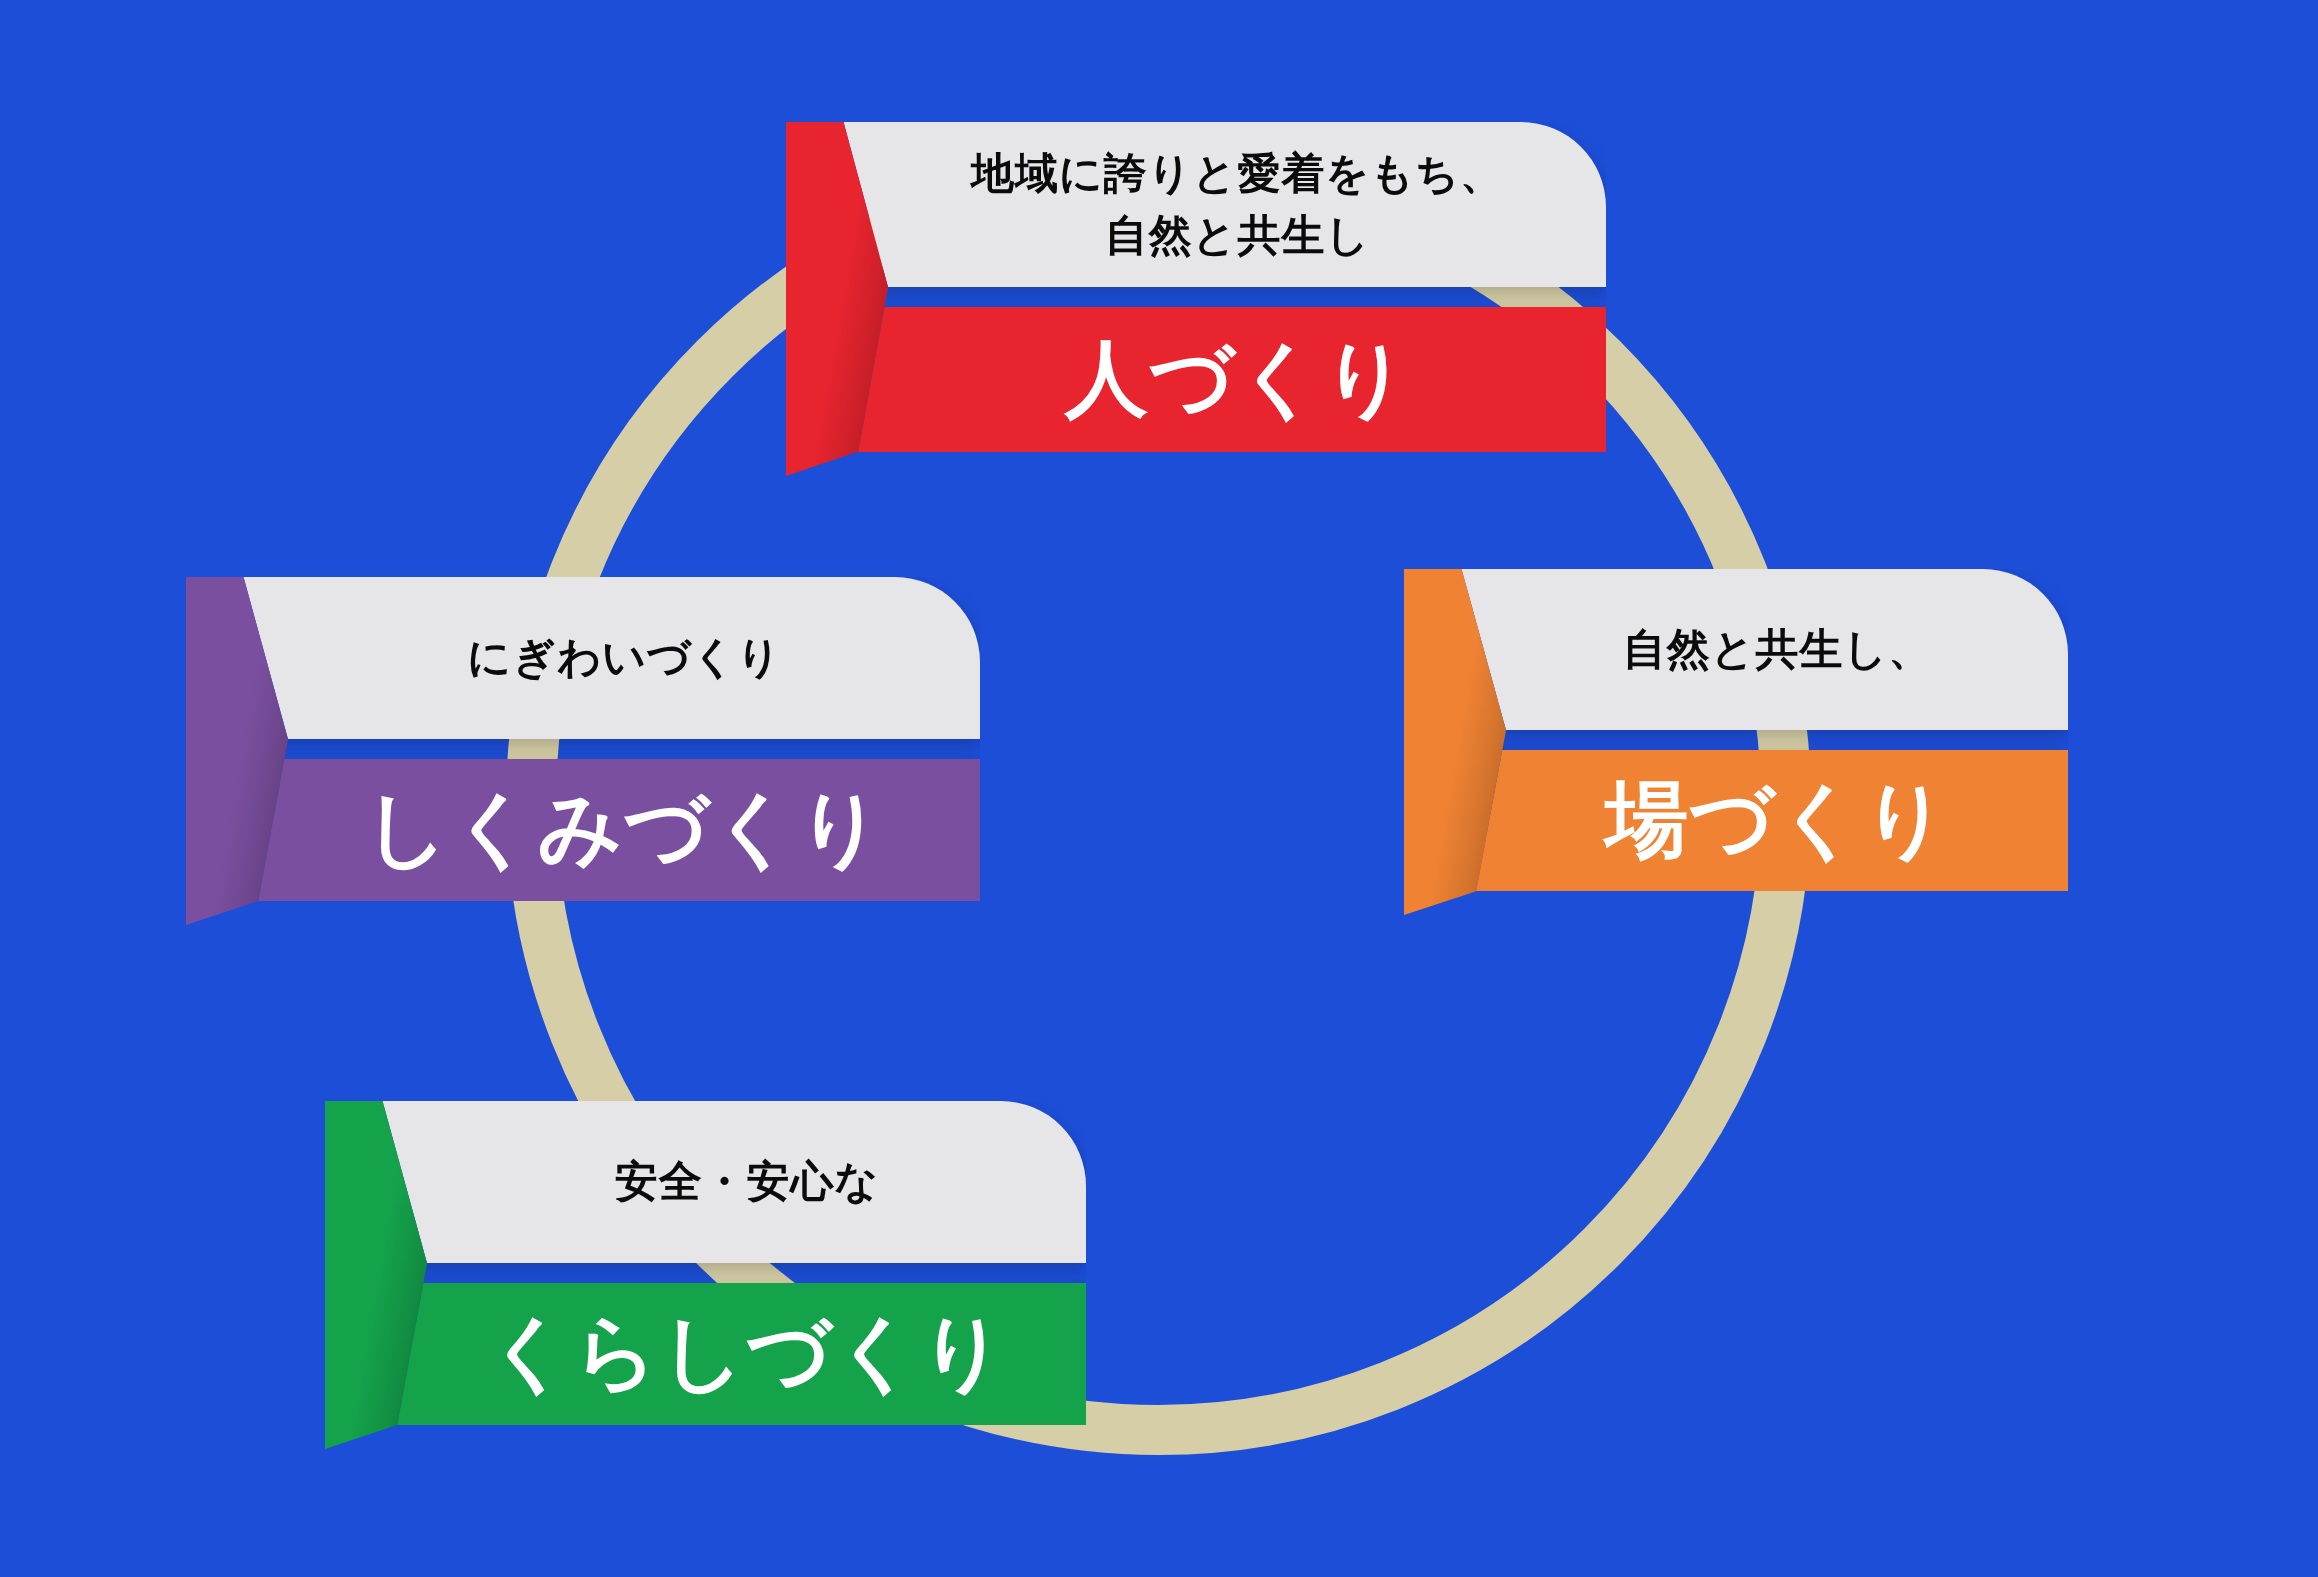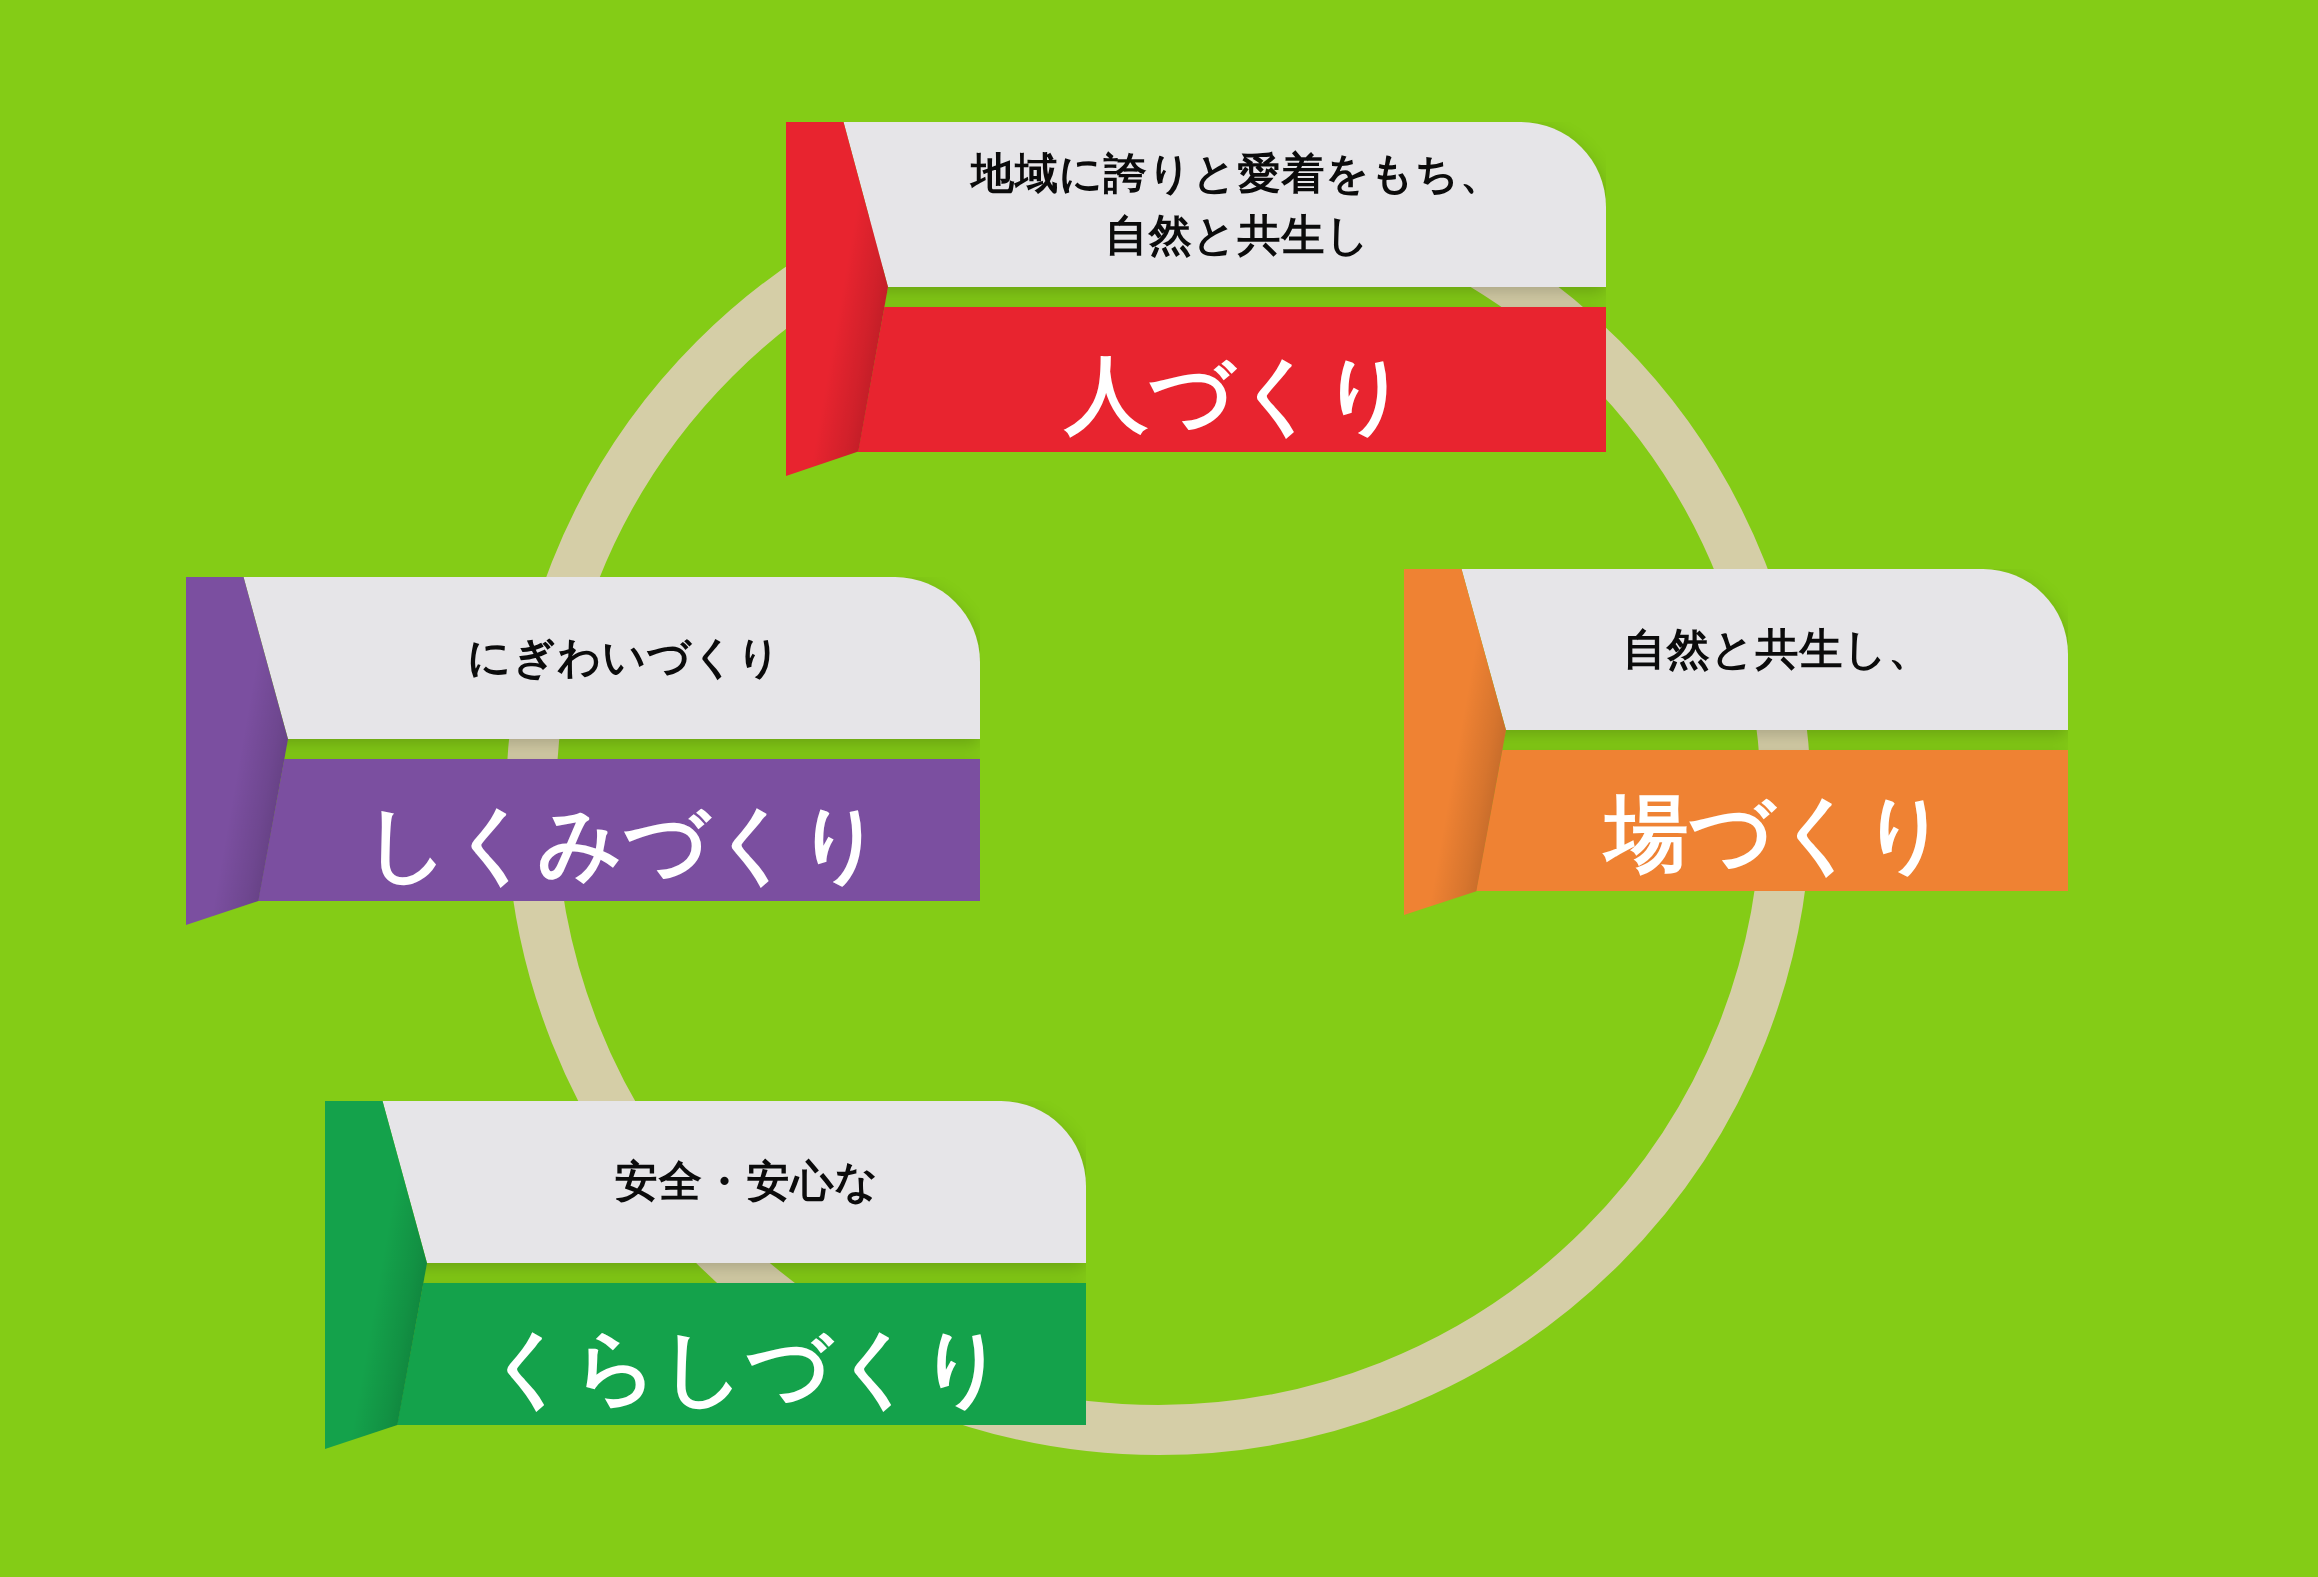--- a/index.html
+++ b/index.html
@@ -58,21 +58,21 @@
     flex:0 0 50%;
     background:#E6E5E8;
     display:flex; flex-direction:column;
     align-items:center; justify-content:center;
     padding-left:31px;
     box-sizing:border-box;
   }
   .panel-bottom{
     flex:1;
     background:var(--c);
-    display:flex; align-items:flex-end; justify-content:center;
+    display:flex; align-items:center; justify-content:center;
     padding-left:31px;
     box-sizing:border-box;
     margin-top:20px;
   }
   .sub-line{
     font-size:43px;
     font-weight:900;
     color:#0b0b0b;
     line-height:1.42;
     letter-spacing:0.9px;
@@ -82,21 +82,21 @@
     font-size:83px;
     font-weight:900;
     color:#ffffff;
     letter-spacing:1.8px;
     white-space:nowrap;
   }
 </style>
 </head>
 <body>
 
-<div class="stage" style="background: #84cc16;">
+<div class="stage" style="background: #1d4ed8;">
 
   <div class="ring" style="border-color: rgb(213, 206, 167);"></div>
 
   <div class="card card-hitozukuri" style="--c: #E8242F;">
     <div class="band"></div>
     <div class="panel">
       <div class="panel-top">
         <span class="sub-line">地域に誇りと愛着をもち、</span>
         <span class="sub-line">自然と共生し</span>
       </div>

